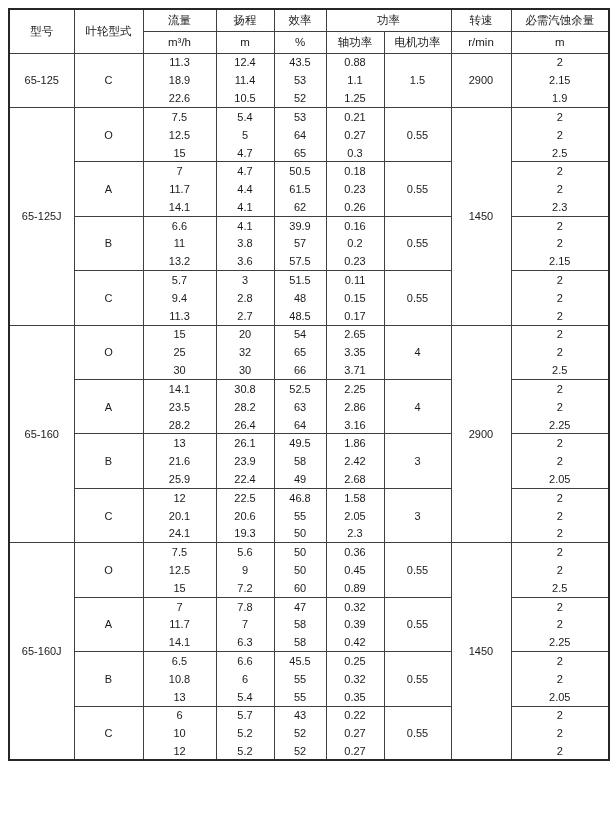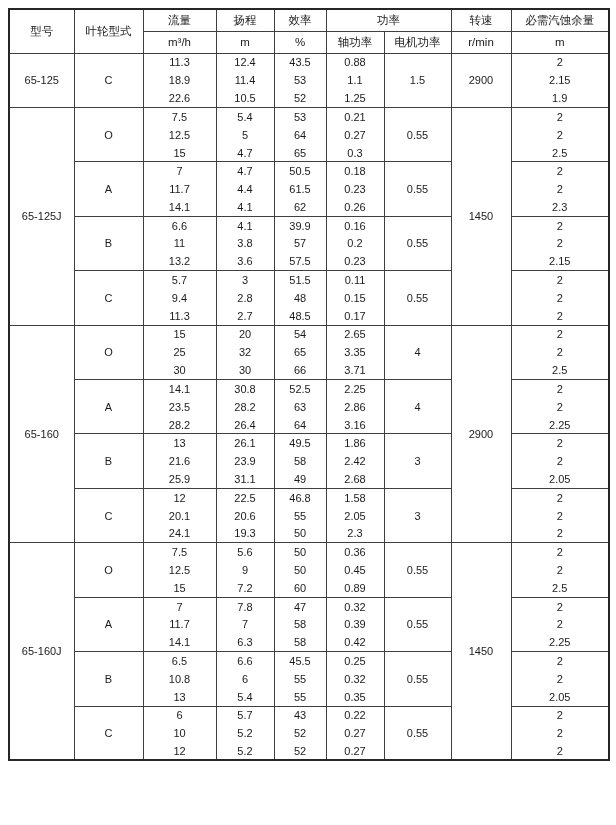--- a/index.html
+++ b/index.html
@@ -251,21 +251,21 @@
       </tr>
       <tr>
         <td>21.6</td>
         <td>23.9</td>
         <td>58</td>
         <td>2.42</td>
         <td>2</td>
       </tr>
       <tr>
         <td>25.9</td>
-        <td>31.1</td>
+        <td>22.4</td>
         <td>49</td>
         <td>2.68</td>
         <td>2.05</td>
       </tr>
       <tr class="group-start">
         <td rowspan="3">C</td>
         <td>12</td>
         <td>22.5</td>
         <td>46.8</td>
         <td>1.58</td>

